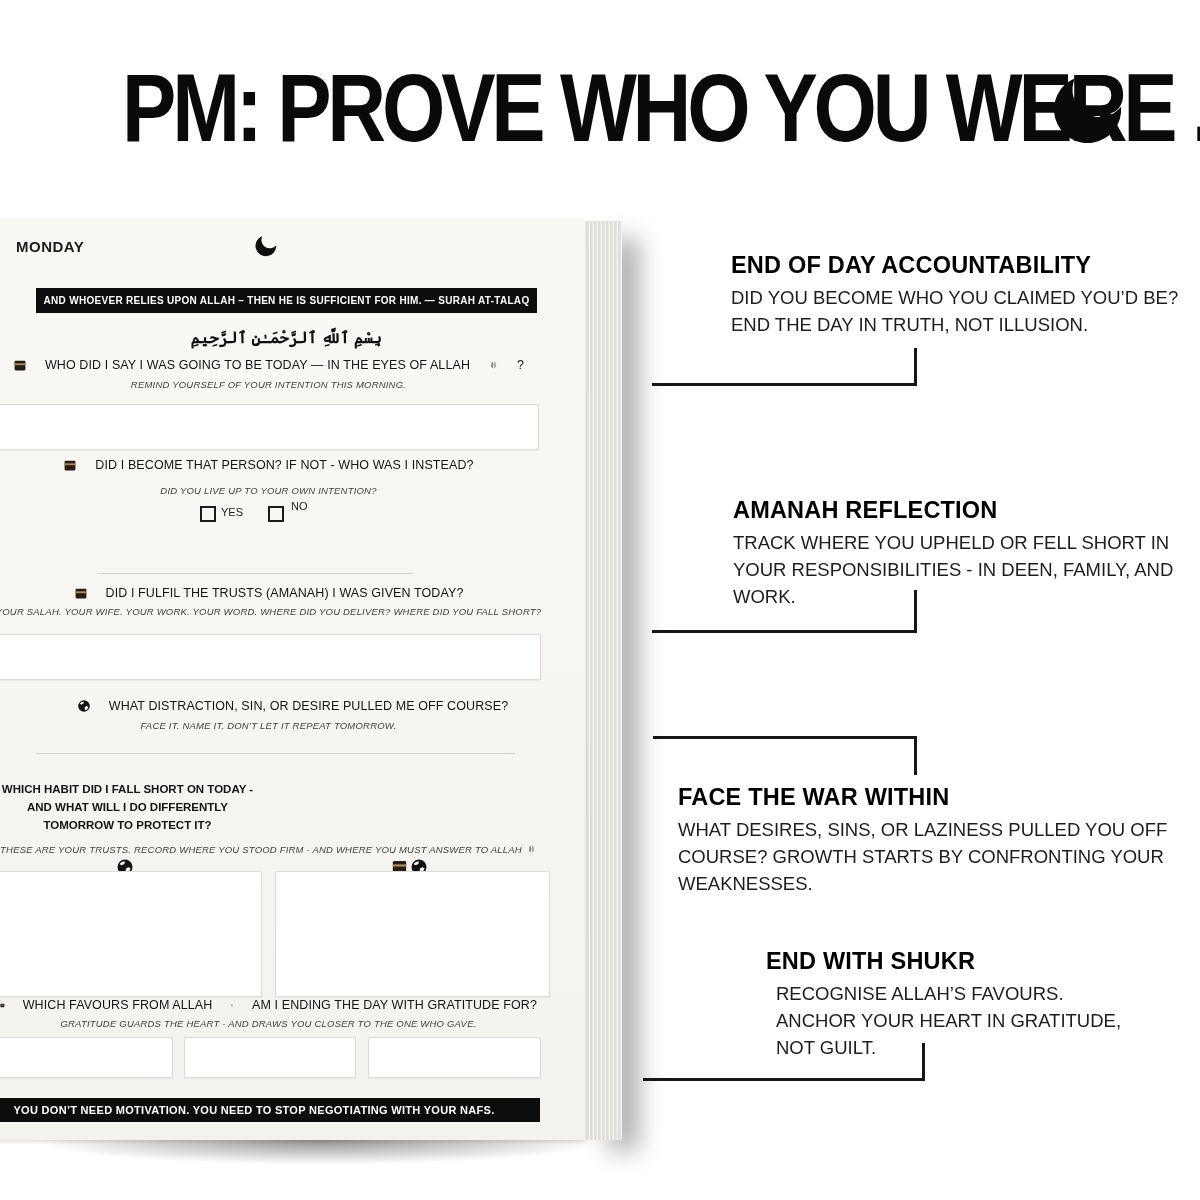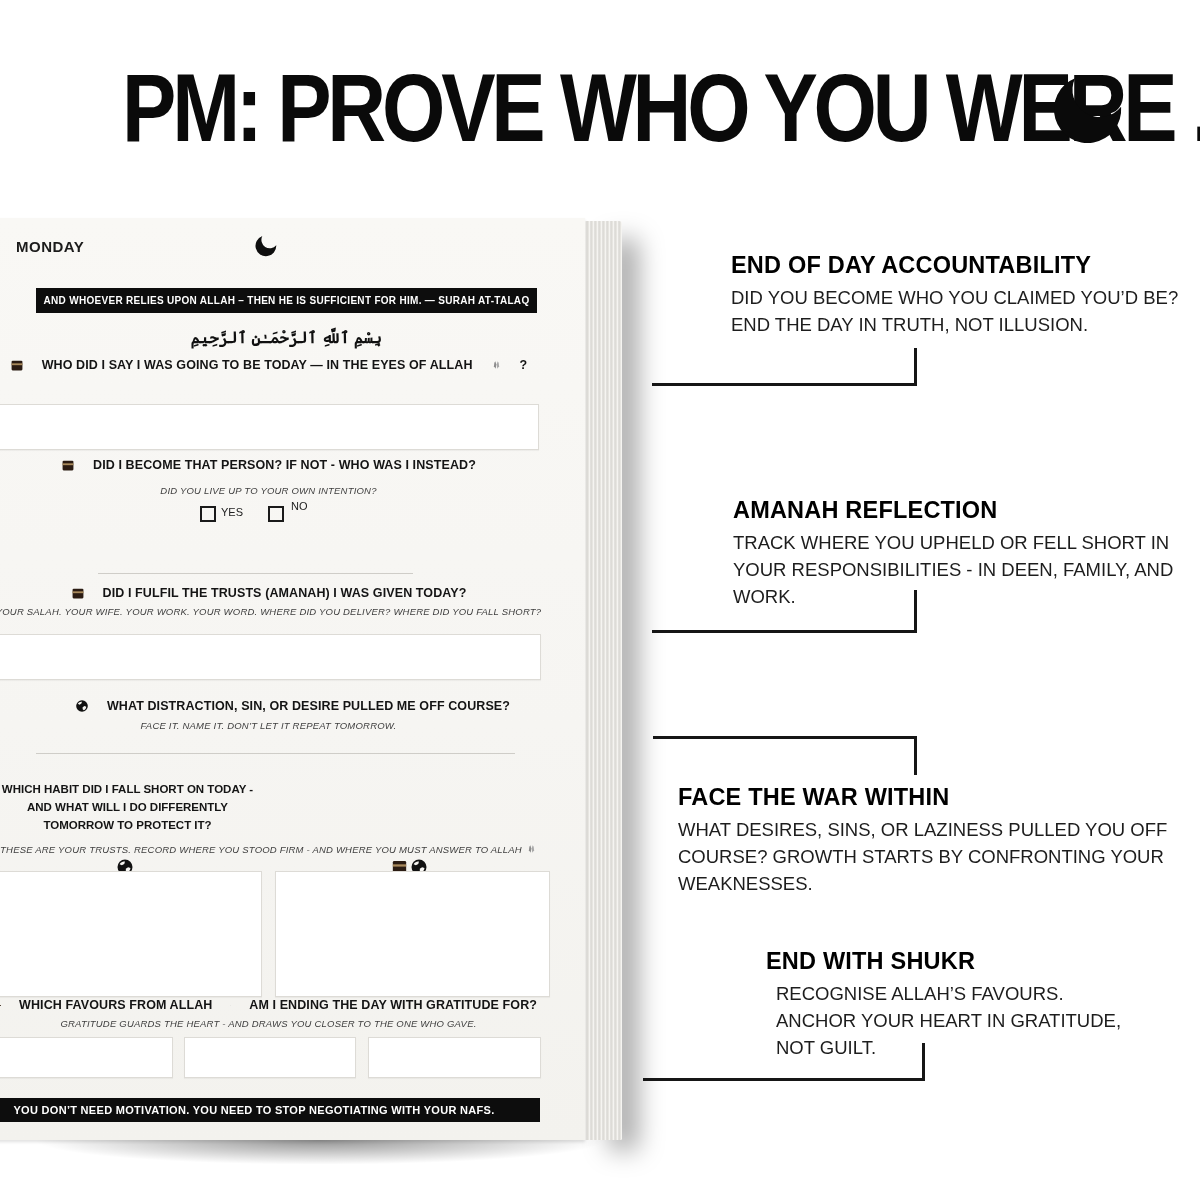--- a/index.html
+++ b/index.html
@@ -21,21 +21,21 @@
   .page-stack{position:absolute;left:585px;top:221px;width:37px;height:919px;z-index:2;
     background:repeating-linear-gradient(90deg,#efeeea 0px,#fbfaf8 1px,#c8c6c1 2px,#f2f1ed 3px,#dcdad5 4px);
     box-shadow:20px 14px 26px -4px rgba(0,0,0,.35);border-radius:0 3px 2px 0;}
   .pg{position:absolute;}
   .day-label{font-size:15px;font-weight:800;letter-spacing:.5px;color:#1b1b1b;}
   .page-moon{width:26px;height:28px;transform:rotate(-12deg);}
   .quote-banner{background:#0d0d0d;color:#fff;font-size:10px;font-weight:700;letter-spacing:.3px;
     display:flex;align-items:center;justify-content:center;text-align:center;}
   .bismillah{font-size:16px;font-weight:700;text-align:center;color:#101010;}
   .q-head{display:flex;align-items:center;justify-content:center;gap:18px;
-    font-size:12.5px;font-weight:700;color:#141414;letter-spacing:.1px;white-space:nowrap;}
+    font-size:12.5px;font-weight:400;color:#141414;letter-spacing:.1px;white-space:nowrap;}
   .hint{font-size:9.5px;font-style:italic;color:#3e3e3e;text-align:center;letter-spacing:.2px;
     display:flex;align-items:center;justify-content:center;gap:4px;white-space:nowrap;}
   .abox{background:#ffffff;border:1px solid #dddbd6;box-shadow:0 1px 1px rgba(0,0,0,.04);}
   .cb{width:12px;height:12px;border:2px solid #1a1a1a;background:transparent;}
   .cb-label{font-size:11px;font-weight:400;color:#222;}
   .divider{height:1px;background:#cfcdc8;}
   .col-head{font-size:11.5px;font-weight:800;color:#141414;text-align:center;line-height:18px;}
   .footer-banner{background:#0d0d0d;color:#fff;font-size:11px;font-weight:700;letter-spacing:.3px;
     display:flex;align-items:center;justify-content:center;text-align:center;}
 
@@ -81,20 +81,21 @@
           <rect x="2" y="3" width="20" height="18" rx="2" fill="#2b1c13"></rect>
           <rect x="2" y="8" width="20" height="3.4" fill="#a98a5c"></rect>
         </svg>
       <span>WHO DID I SAY I WAS GOING TO BE TODAY — IN THE EYES OF ALLAH</span>
       <svg width="11" height="11" viewBox="0 0 24 24">
           <path d="M9.5 2.5l2.2 7.5-1.6 9-3.8-5.5 1-7.5z" fill="#8d8d8d"></path>
           <path d="M14.5 2.5l-2.2 7.5 1.6 9 3.8-5.5-1-7.5z" fill="#a9a9a9"></path>
         </svg>
       <span>?</span>
     </div>
+    <div class="pg hint" style="left:40px;top:161px;width:537px;">REMIND YOURSELF OF YOUR INTENTION THIS MORNING.</div>
     <div class="pg abox" style="left:0;top:186px;width:577px;height:44px;"></div>
 
     <div class="pg q-head" style="left:40px;top:240px;width:537px;">
       <svg width="14" height="13" viewBox="0 0 24 24">
           <rect x="2" y="3" width="20" height="18" rx="2" fill="#2b1c13"></rect>
           <rect x="2" y="8" width="20" height="3.4" fill="#a98a5c"></rect>
         </svg>
       <span>DID I BECOME THAT PERSON? IF NOT - WHO WAS I INSTEAD?</span>
     </div>
     <div class="pg hint" style="left:40px;top:267px;width:537px;">DID YOU LIVE UP TO YOUR OWN INTENTION?</div>

